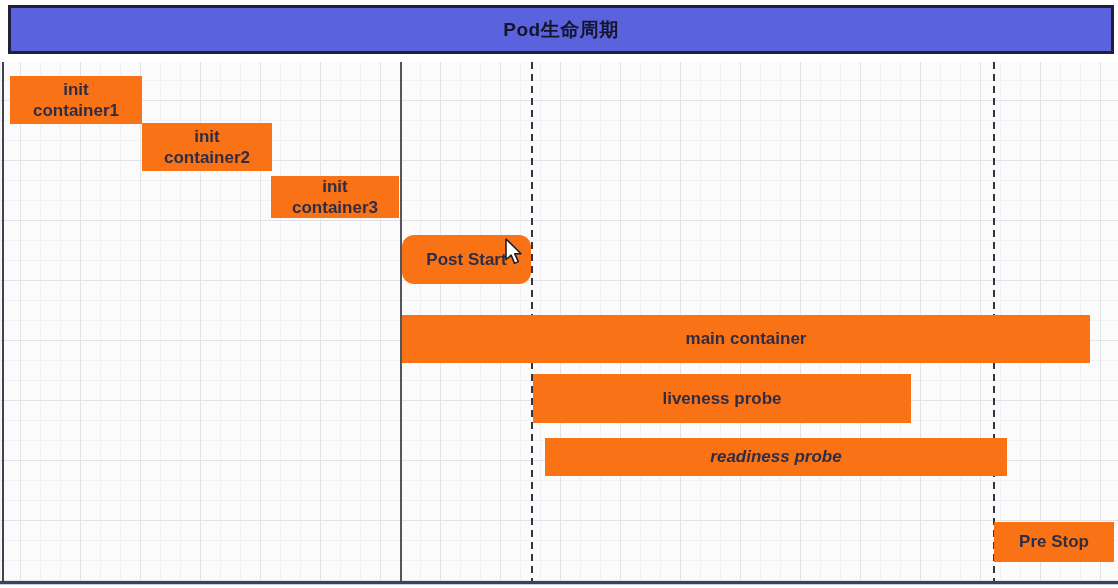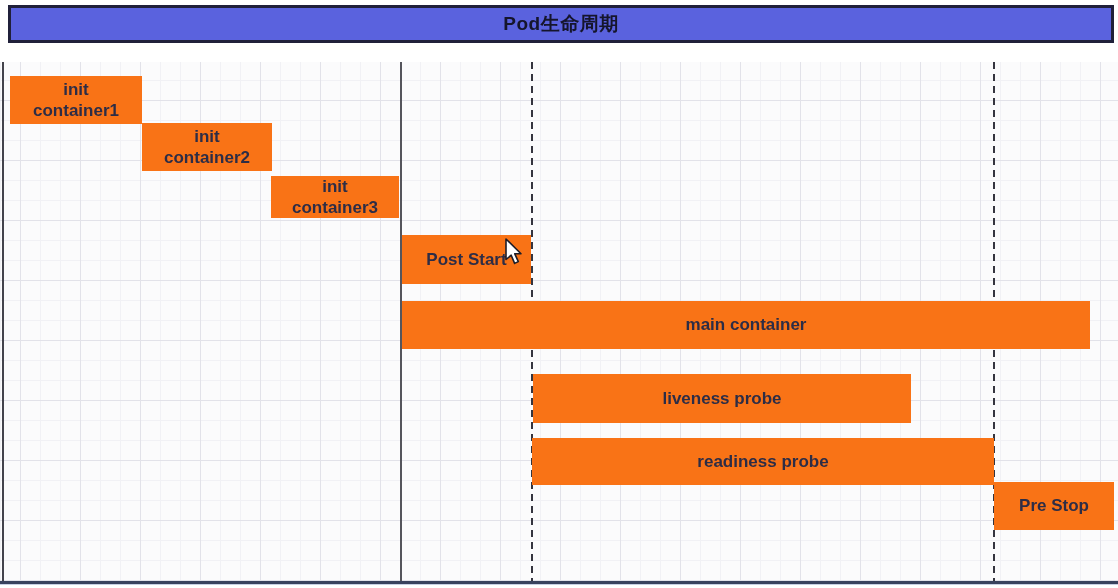--- a/index.html
+++ b/index.html
@@ -15,21 +15,21 @@
     background-color:#fbfbfc;
     background-image:
       linear-gradient(to right,#e2e2e9 1px,transparent 1px),
       linear-gradient(to bottom,#e2e2e9 1px,transparent 1px),
       linear-gradient(to right,#f1f1f5 1px,transparent 1px),
       linear-gradient(to bottom,#f1f1f5 1px,transparent 1px);
     background-size:60px 60px,60px 60px,20px 20px,20px 20px;
     background-position:20px 38px,20px 38px,0 18px,0 18px;
   }
   .titlebar{
-    position:absolute;left:8px;top:5px;width:1106px;height:38px;
+    position:absolute;left:8px;top:5px;width:1106px;height:49px;
     box-sizing:border-box;border:3px solid #20203a;background:#5a62de;
     display:flex;align-items:center;justify-content:center;
   }
   .titlebar span{
     font-size:19px;font-weight:bold;color:#15152c;letter-spacing:.5px;
   }
   .vline{position:absolute;top:62px;height:519px;width:2px;}
   .vline.left-edge{background:#43434c;}
   .vline.solid{background:#55555c;}
   .vline.dashed{
@@ -63,25 +63,25 @@
   <div class="vline dashed" id="line-dash1" style="left: 531px;"></div>
   <div class="vline dashed" id="line-dash2" style="left: 993px;"></div>
 
   <div id="bars">
       <div class="bar" style="left: 10px; top: 76px; width: 132px; height: 48px;">init
 container1</div>
       <div class="bar" style="left: 142px; top: 123px; width: 130px; height: 48px;">init
 container2</div>
       <div class="bar" style="left: 271px; top: 176px; width: 128px; height: 42px;">init
 container3</div>
-      <div class="bar" style="left: 402px; top: 235px; width: 129px; height: 49px;">Post Start</div>
-      <div class="bar" style="left: 402px; top: 301px; width: 688px; height: 48px; text-align: right;">main container</div>
+      <div class="bar" style="left: 402px; top: 235px; width: 129px; height: 49px; border-radius: 12px;">Post Start</div>
+      <div class="bar" style="left: 402px; top: 315px; width: 688px; height: 48px; text-align: right;">main container</div>
       <div class="bar" style="left: 533px; top: 374px; width: 378px; height: 49px;">liveness probe</div>
-      <div class="bar" style="left: 532px; top: 438px; width: 462px; height: 47px;">readiness probe</div>
-      <div class="bar" style="left: 994px; top: 482px; width: 120px; height: 48px;">Pre Stop</div>
+      <div class="bar" style="left: 545px; top: 438px; width: 462px; height: 38px; font-style: italic;">readiness probe</div>
+      <div class="bar" style="left: 994px; top: 522px; width: 120px; height: 40px;">Pre Stop</div>
     </div>
 
   <div class="bottom-line"></div>
 
   <svg class="cursor" id="cursor" viewBox="0 0 24 28" style="left: 503px; top: 238px;">
     <path d="M3 1 L3 21.5 L8.2 17.2 L11.6 25.4 L15.3 23.6 L11.8 15.8 L18 15.8 Z" fill="#ffffff" stroke="#1d1d28" stroke-width="1.6" stroke-linejoin="round"></path>
   </svg>
 
 </div>
 

